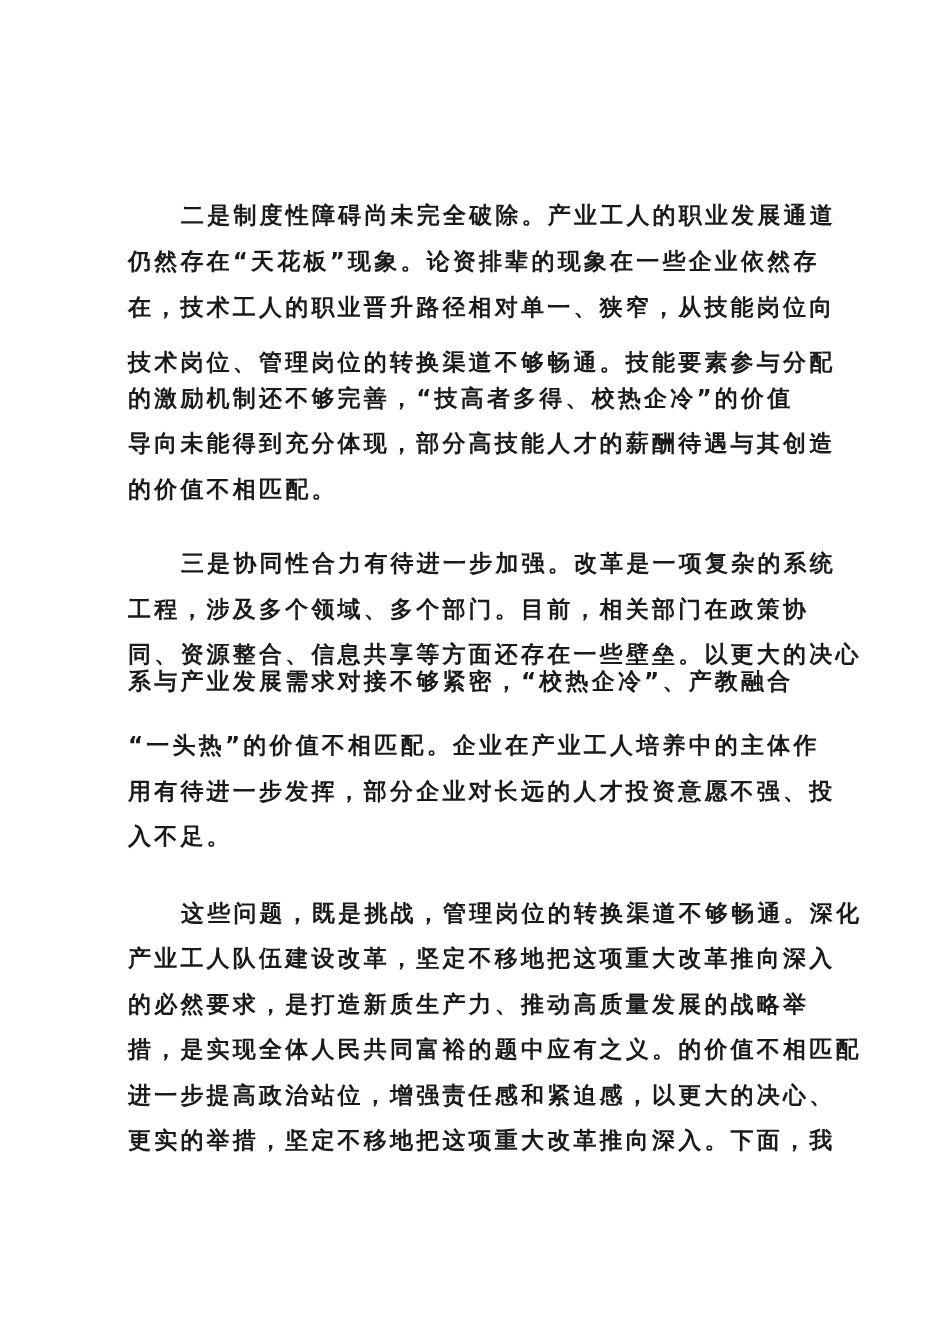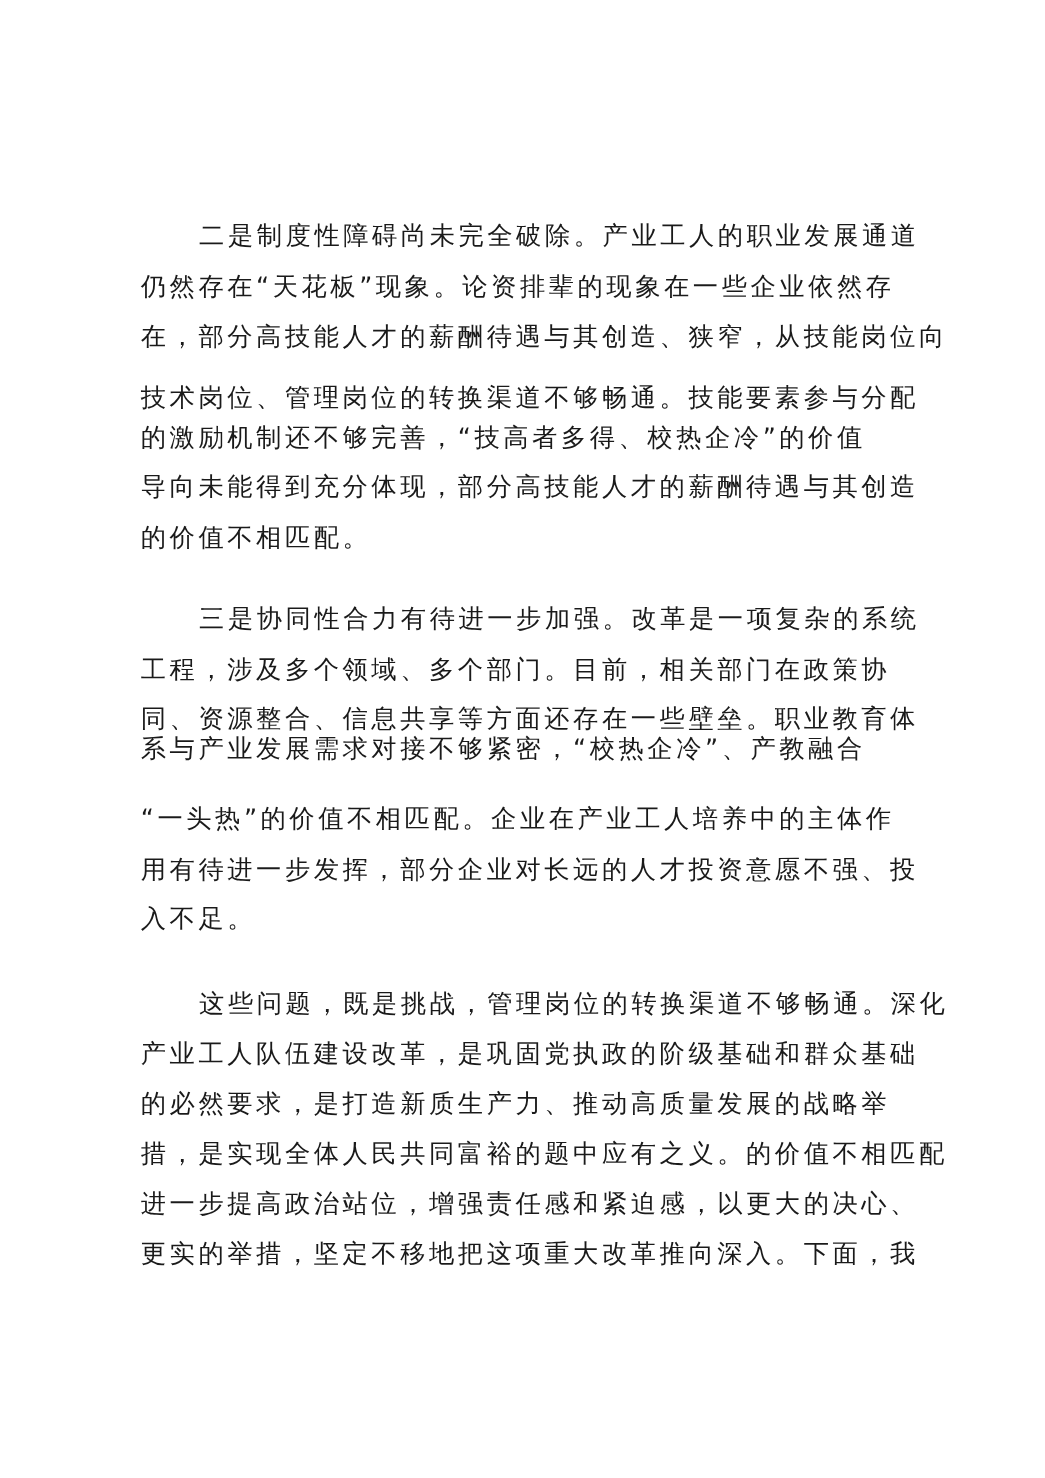--- a/index.html
+++ b/index.html
@@ -1,17 +1,17 @@
 <!DOCTYPE html>
 <html><head>
 <meta charset="utf-8">
 <style>
   html, body { margin: 0; padding: 0; background: #ffffff; }
   body { width: 950px; height: 1344px; position: relative; overflow: hidden; }
-  .page { position: absolute; left: 0; top: 0; width: 950px; height: 1060px; background: #fff; }
+  .page { position: absolute; left: 0; top: 0; width: 950px; height: 1060px; background: #fff; font-weight: bold; }
   .line {
     position: absolute;
     left: 128px;
     width: 700px;
     height: 30px;
     font-family: "DejaVu Sans", "Liberation Sans", sans-serif;
     font-size: 23px;
     line-height: 30px;
     color: #1a1a1a;
     white-space: nowrap;
@@ -20,39 +20,39 @@
   .line.indent { left: 181px; }
 </style>
 </head>
 <body>
 
 <div class="page">
 
   <div>
     <div class="line indent" style="top:200px">二是制度性障碍尚未完全破除。产业工人的职业发展通道</div>
     <div class="line" style="top:246px">仍然存在“天花板”现象。论资排辈的现象在一些企业依然存</div>
-    <div class="line" style="top:292px">在，部分高技能人才的薪酬待遇与其创造、狭窄，从技能岗位向</div>
+    <div class="line" style="top:292px">在，技术工人的职业晋升路径相对单一、狭窄，从技能岗位向</div>
     <div class="line" style="top:347px">技术岗位、管理岗位的转换渠道不够畅通。技能要素参与分配</div>
     <div class="line" style="top:383px">的激励机制还不够完善，“技高者多得、校热企冷”的价值</div>
     <div class="line" style="top:428px">导向未能得到充分体现，部分高技能人才的薪酬待遇与其创造</div>
     <div class="line" style="top:474px">的价值不相匹配。</div>
   </div>
 
   <div>
     <div class="line indent" style="top:548px">三是协同性合力有待进一步加强。改革是一项复杂的系统</div>
     <div class="line" style="top:594px">工程，涉及多个领域、多个部门。目前，相关部门在政策协</div>
-    <div class="line" style="top:639px">同、资源整合、信息共享等方面还存在一些壁垒。职业教育体</div>
+    <div class="line" style="top:639px">同、资源整合、信息共享等方面还存在一些壁垒。以更大的决心</div>
     <div class="line" style="top:666px">系与产业发展需求对接不够紧密，“校热企冷”、产教融合</div>
     <div class="line" style="top:730px">“一头热”的价值不相匹配。企业在产业工人培养中的主体作</div>
     <div class="line" style="top:776px">用有待进一步发挥，部分企业对长远的人才投资意愿不强、投</div>
     <div class="line" style="top:821px">入不足。</div>
   </div>
 
   <div>
     <div class="line indent" style="top:898px">这些问题，既是挑战，管理岗位的转换渠道不够畅通。深化</div>
-    <div class="line" style="top:943px">产业工人队伍建设改革，是巩固党执政的阶级基础和群众基础</div>
+    <div class="line" style="top:943px">产业工人队伍建设改革，坚定不移地把这项重大改革推向深入</div>
     <div class="line" style="top:989px">的必然要求，是打造新质生产力、推动高质量发展的战略举</div>
     <div class="line" style="top:1034px">措，是实现全体人民共同富裕的题中应有之义。的价值不相匹配</div>
     <div class="line" style="top:1080px">进一步提高政治站位，增强责任感和紧迫感，以更大的决心、</div>
     <div class="line" style="top:1125px">更实的举措，坚定不移地把这项重大改革推向深入。下面，我</div>
   </div>
 
 </div>
 
 </body></html>

